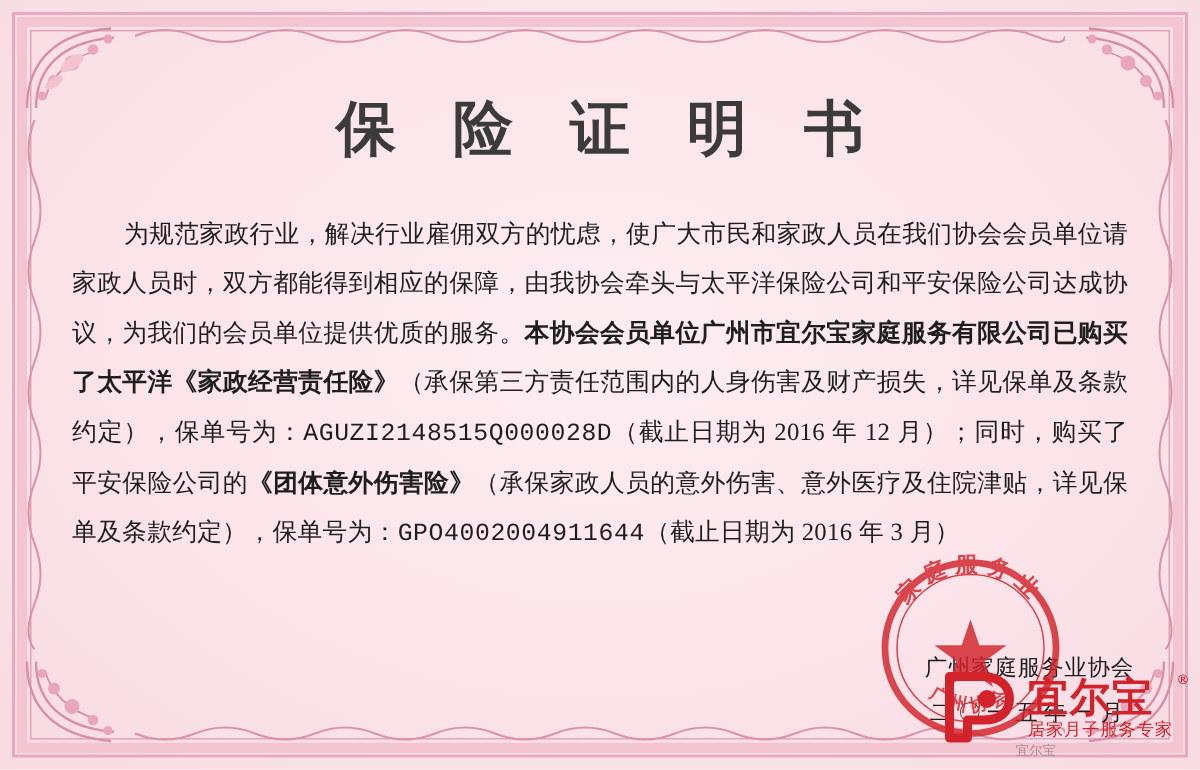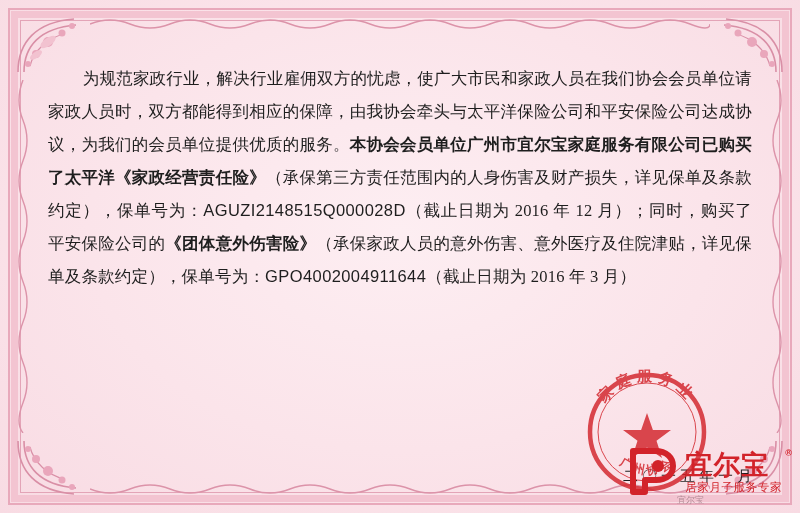--- a/index.html
+++ b/index.html
@@ -101,21 +101,21 @@
     font-size: 16.5px;
     line-height: 33px;
     color: #1e1e1e;
     text-align: justify;
     text-justify: inter-ideograph;
     letter-spacing: 0.2px;
   }
   .body-text .indent { display: inline-block; width: 2.1em; }
   .strong { font-weight: bold; }
   .policy-no {
-    font-family: Liberation Sans, sans-serif;
+    font-family: Liberation Mono, monospace;
     letter-spacing: 0.4px;
   }
 
   .statement {
     margin-top: 22px;
     font-size: 16.5px;
     color: #1e1e1e;
     padding-left: 36px;
     font-weight: bold;
   }
@@ -292,20 +292,21 @@
     </svg>
   </div>
   <div class="edge-vine right">
     <svg width="16" height="100%" viewBox="0 0 16 350" preserveAspectRatio="none">
       <path d="M8 0 Q 0 20 8 40 T 8 80 T 8 120 T 8 160 T 8 200 T 8 240 T 8 280 T 8 320 T 8 350" fill="none" stroke="#dc93a9" stroke-width="1.4"></path>
     </svg>
   </div>
 
   <div class="content">
 
+    <div class="title">保 险 证 明 书</div>
 
     <div class="body-text">
       <span class="indent"></span><span>为规范家政行业，解决行业雇佣双方的忧虑，使广大市民和家政人员在我们协会会员单位请家政人员时，双方都能得到相应的保障，由我协会牵头与太平洋保险公司和平安保险公司达成协议，为我们的会员单位提供优质的服务。</span><span class="strong">本协会会员单位广州市宜尔宝家庭服务有限公司已购买了太平洋</span><span class="strong">《家政经营责任险》</span><span>（承保第三方责任范围内的人身伤害及财产损失，详见保单及条款约定），保单号为：</span><span class="policy-no">AGUZI2148515Q000028D</span><span>（截止日期为 2016 年 12 月）；同时，购买了平安保险公司的</span><span class="strong">《团体意外伤害险》</span><span>（承保家政人员的意外伤害、意外医疗及住院津贴，详见保单及条款约定），保单号为：</span><span class="policy-no">GPO4002004911644</span><span>（截止日期为 2016 年 3 月）</span>
     </div>
 
   </div>
 
   <div class="seal">
     <svg width="150" height="150" viewBox="0 0 150 150">
       <defs>
@@ -318,20 +319,21 @@
         <textPath href="#sealTop" startOffset="50%" text-anchor="middle">家庭服务业</textPath>
       </text>
       <text font-size="12" font-weight="bold" fill="#d2232a" letter-spacing="3" font-family="'Liberation Serif', serif">
         <textPath href="#sealBottom" startOffset="50%" text-anchor="middle">广州协会</textPath>
       </text>
       <polygon fill="#d2232a" points="75,56 80.9,73.1 99,73.1 84.5,83.8 90,101 75,90.5 60,101 65.5,83.8 51,73.1 69.1,73.1"></polygon>
     </svg>
   </div>
 
   <div class="signature">
+    <div class="org">广州家庭服务业协会</div>
     <div class="date">二〇一五年一月</div>
   </div>
 
   <div class="logo">
     <div class="logo-mark">
       <svg width="54" height="54" viewBox="0 0 54 54">
         <path d="M8 6 L30 6 C42 6 48 13 48 21 C48 29 42 35 31 35 L20 35 L20 47 L8 47 Z" fill="none" stroke="#d2232a" stroke-width="6" stroke-linejoin="round"></path>
         <circle cx="33" cy="21" r="6" fill="#d2232a"></circle>
       </svg>
     </div>

